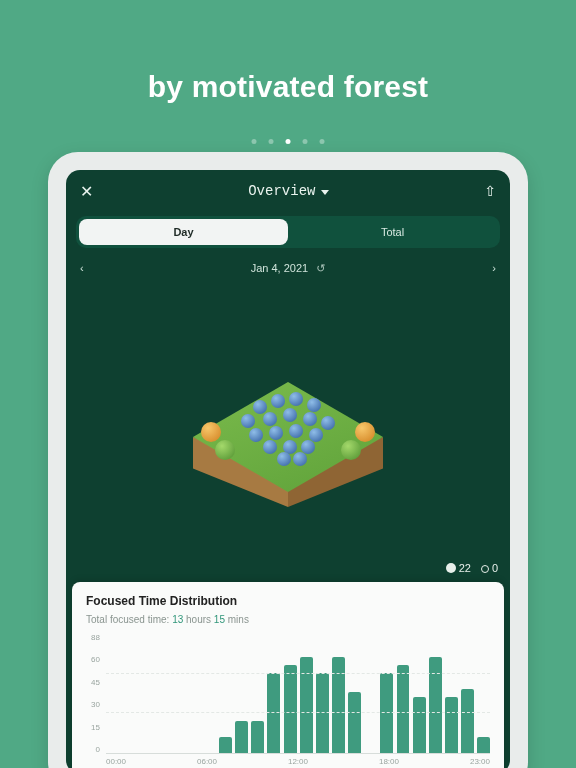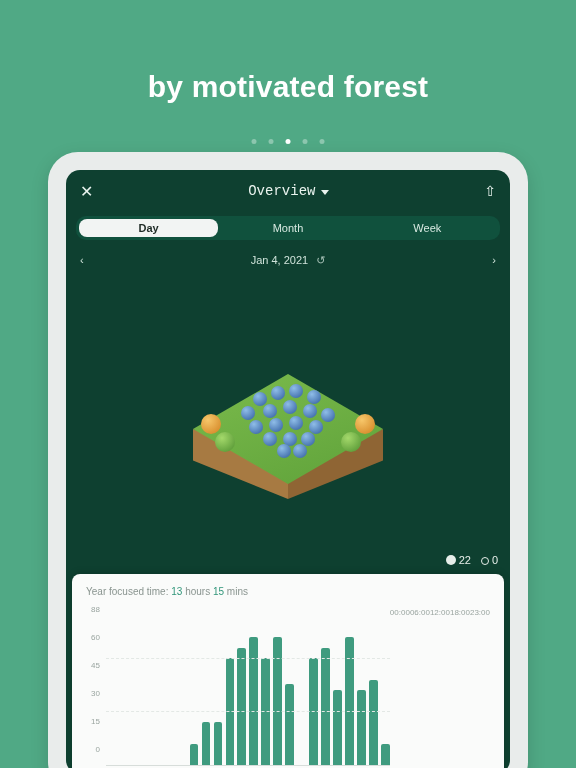--- a/index.html
+++ b/index.html
@@ -81,21 +81,21 @@
   .icon-x { font-size: 16px; font-weight: 300; }
   .icon-share { font-size: 14px; }
 
   
   .seg-wrap { padding: 4px 10px 6px; }
   .seg {
     display: flex;
     background: #10513d;
     border-radius: 10px;
     padding: 3px;
-    height: 24px;
+    height: 32px;
   }
   .seg-item {
     flex: 1;
     display: flex; align-items: center; justify-content: center;
     font-size: 11px;
     color: #d7e9e1;
     border-radius: 8px;
   }
   .seg-item.active {
     background: #f2f4f3;
@@ -222,21 +222,21 @@
     font-size: 8px;
     color: #9aa5a0;
     text-align: right;
     width: 14px;
     padding-bottom: 12px;
   }
   .plot {
     flex: 1;
     position: relative;
     display: flex;
-    flex-direction: row;
+    flex-direction: column;
   }
   .bars {
     flex: 1;
     display: flex;
     align-items: flex-end;
     gap: 3.2px;
     border-bottom: 1px solid #d7ddda;
     position: relative;
     padding-bottom: 0;
   }
@@ -286,22 +286,21 @@
       <span class="center">
         <span>Overview</span>
         <span class="chev-down"></span>
       </span>
       <span class="icon-share">⇧</span>
     </div>
 
     <div class="seg-wrap">
       <div class="seg" id="seg">
           <div class="seg-item active">Day</div>
-          <div class="seg-item">Month</div>
-          <div class="seg-item">Week</div>
+          <div class="seg-item">Total</div>
         </div>
     </div>
 
     <div class="date-row">
       <span>‹</span>
       <span class="mid">
         <span>Jan 4, 2021</span>
         <span class="undo">↺</span>
       </span>
       <span>›</span>
@@ -339,22 +338,23 @@
         <span>
           <span class="mini-icon"></span><span>22</span>
         </span>
         <span>
           <span class="mini-icon open"></span><span>0</span>
         </span>
       </div>
     </div>
 
     <div class="card">
+      <div class="card-title">Focused Time Distribution</div>
       <div class="card-sub">
-        <span>Year focused time: </span><span class="hl">13</span><span> hours </span><span class="hl">15</span><span> mins</span>
+        <span>Total focused time: </span><span class="hl">13</span><span> hours </span><span class="hl">15</span><span> mins</span>
       </div>
       <div class="chart">
         <div class="yaxis" id="yaxis">
             <div>88</div>
             <div>60</div>
             <div>45</div>
             <div>30</div>
             <div>15</div>
             <div>0</div>
           </div>

